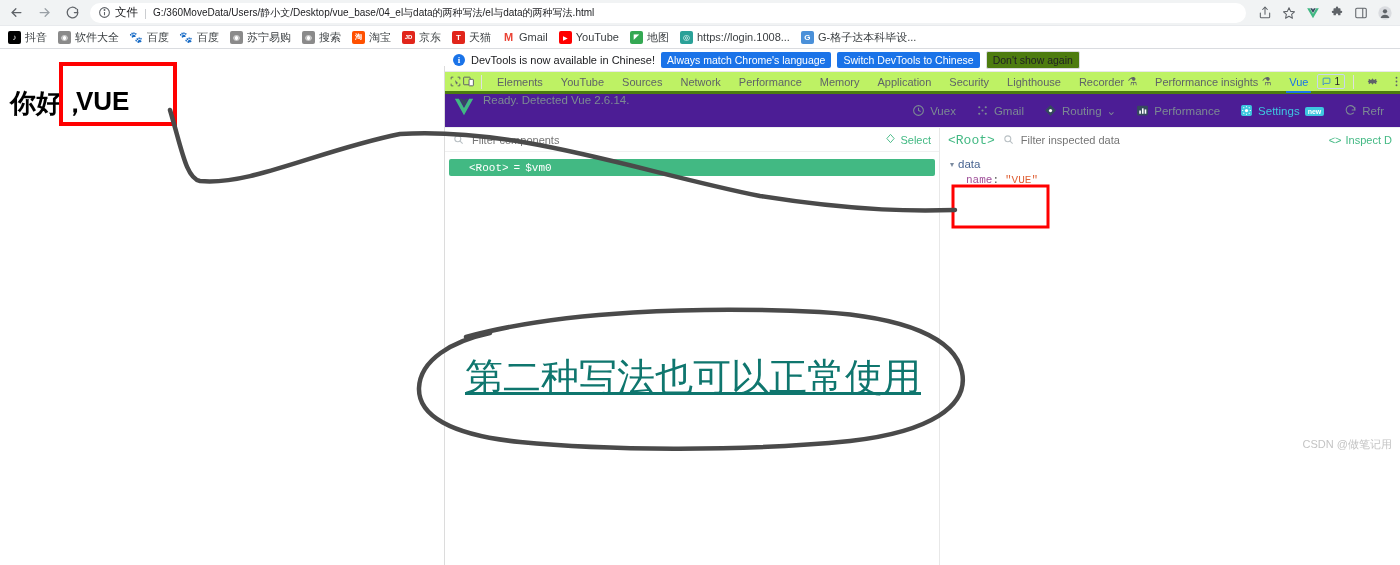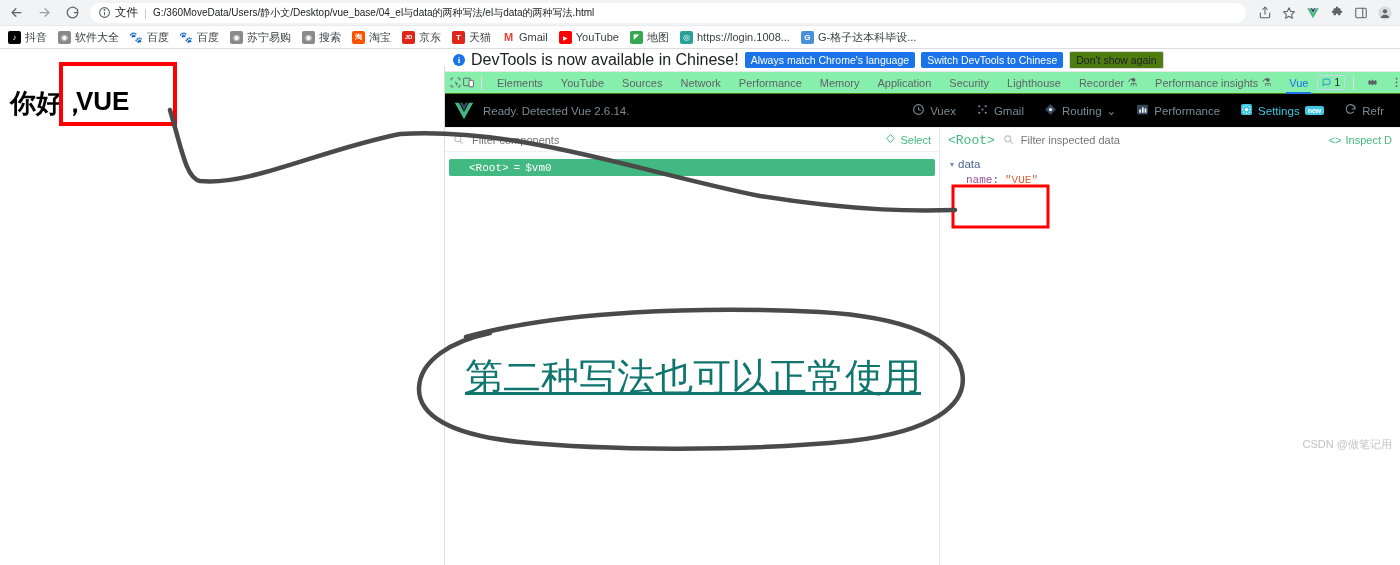--- a/index.html
+++ b/index.html
@@ -76,30 +76,30 @@
   .dt-notice {
     height: 23px; background: #fff; border-bottom: 1px solid #e8e8e8;
     display: flex; align-items: center; padding-left: 8px; gap: 6px;
   }
   .notice-i {
     width: 12px; height: 12px; border-radius: 50%; background: #1a73e8;
     color: #fff; font-size: 9px; font-weight: bold;
     display: flex; align-items: center; justify-content: center; flex: none;
     font-family: "Liberation Serif", serif;
   }
-  .notice-text { font-size: 16px; color: #202124; white-space: nowrap; }
+  .notice-text { font-size: 11px; color: #202124; white-space: nowrap; }
   .notice-btn {
     font-size: 10.5px; padding: 1px 6px; border-radius: 2px; white-space: nowrap;
     line-height: 14px;
   }
   .notice-btn.primary { background: #1a73e8; color: #fff; }
   .notice-btn.plain { background: #4d7c0f; color: #202124; border: 1px solid #dadce0;}
 
   .dt-tabs {
-    height: 22px; background: #86efac; border-bottom: 1px solid #4d7c0f;
+    height: 22px; background: #bef264; border-bottom: 3px solid #4d7c0f;
     display: flex; align-items: center; padding-left: 4px;
   }
   .dt-tool-ico { width: 22px; height: 22px; display:flex; align-items:center; justify-content:center; color:#5f6368;}
   .dt-vsep { width:1px; height:14px; background:#e0e0e0; margin:0 6px; flex:none; }
   .dt-tab {
     font-size: 11px; color: #5f6368; padding: 0 9px; height: 22px;
     display: flex; align-items: center; white-space: nowrap; gap:3px;
     position: relative;
   }
   .dt-tab.active { color: #1a73e8; }
@@ -108,22 +108,22 @@
     height: 2px; background: #1a73e8;
   }
   .dt-tabs-right { margin-left: auto; display: flex; align-items: center; padding-right: 5px; gap: 2px;}
   .issue-badge {
     display:flex; align-items:center; gap:3px; border:1px solid #c8d6f0;
     border-radius:2px; padding:0 4px; height:15px; font-size:10px; color:#202124;
   }
 
   
   .vue-header {
-    height: 34px; background: #000000; border-bottom: 1px solid #eceff1;
-    display: flex; align-items: center; padding: 0 6px;
+    height: 34px; background: #4c1d95; border-bottom: 1px solid #eceff1;
+    display: flex; align-items: flex-start; padding: 0 6px;
   }
   .vue-logo { width: 26px; height: 26px; flex: none; display:flex; align-items:center; justify-content:center;}
   .vue-ready { font-size: 11.5px; color: #7c8a93; margin-left: 6px; white-space: nowrap; }
   .vue-nav { margin-left: auto; display: flex; align-items: center; height: 34px; }
   .vue-nav-item {
     display: flex; align-items: center; gap: 5px; padding: 0 10px;
     font-size: 11.5px; color: #7c8a93; height: 34px; position: relative;
     white-space: nowrap;
   }
   .vue-nav-item.active { color: #42b983; }

